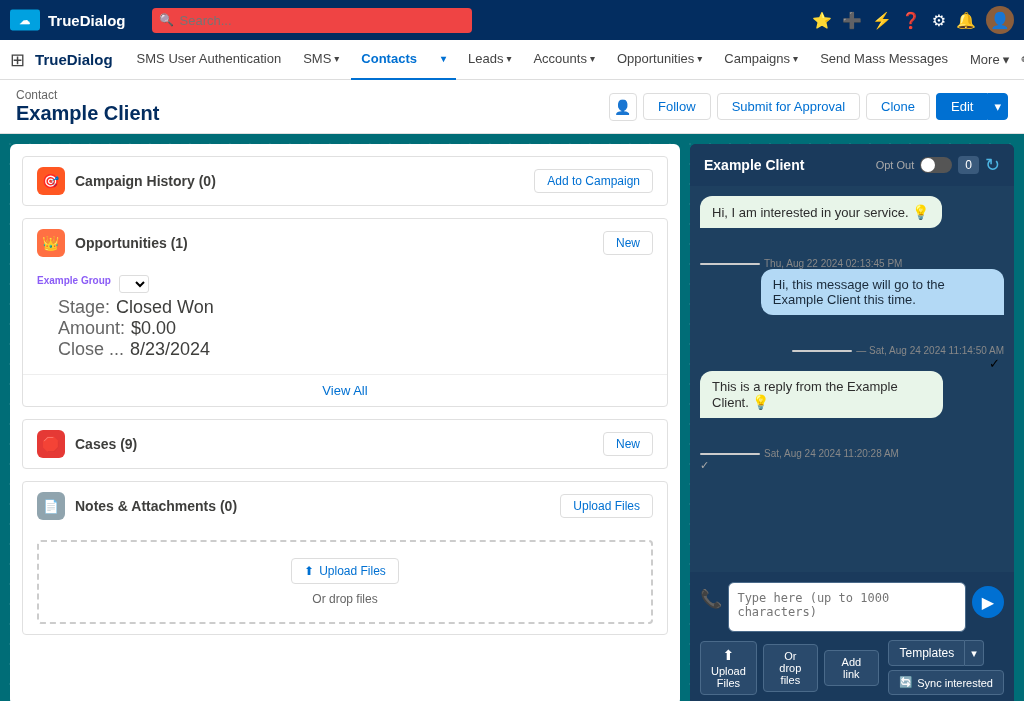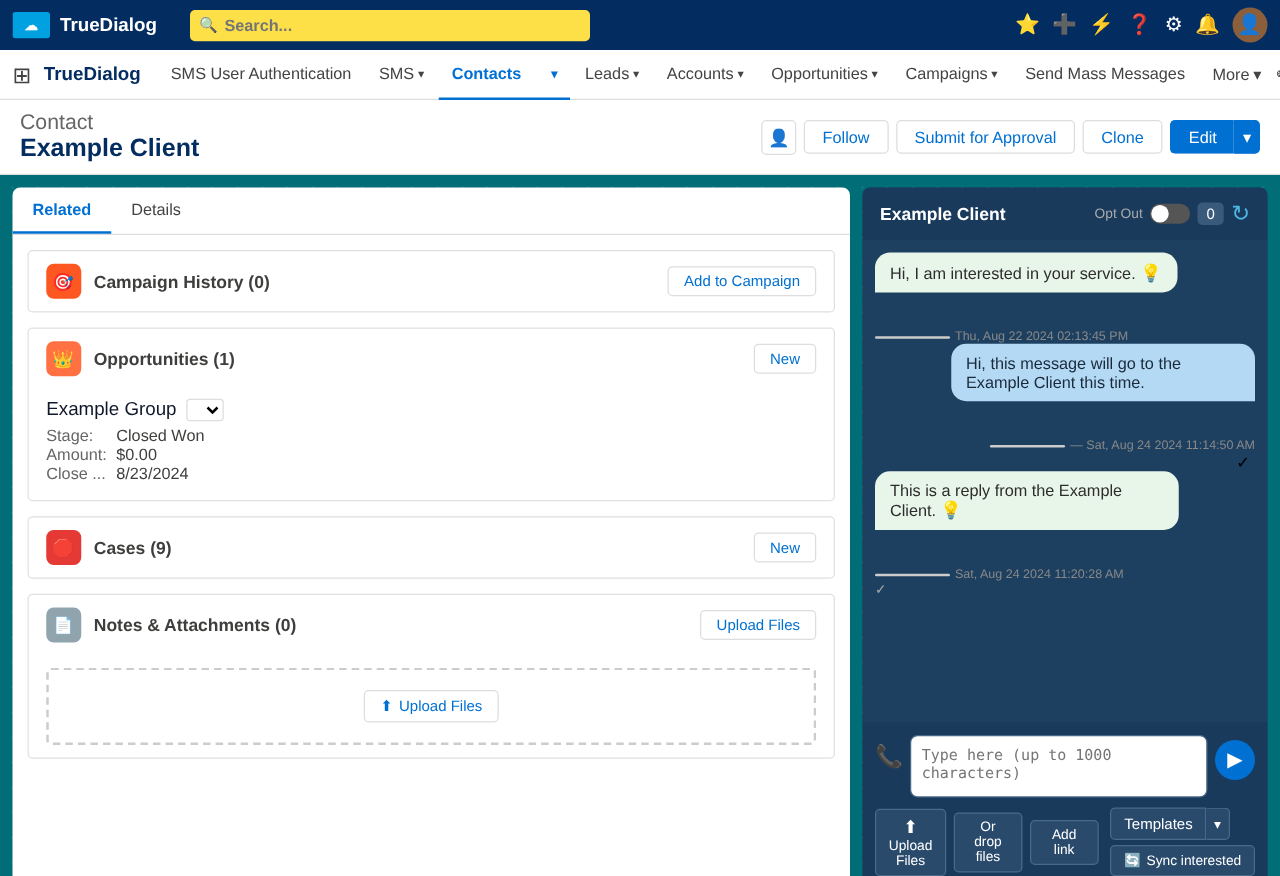--- a/index.html
+++ b/index.html
@@ -3,41 +3,41 @@
   <meta charset="utf-8">
   <style>
     * { box-sizing: border-box; margin: 0; padding: 0; }
     body { font-family: 'Salesforce Sans', Arial, sans-serif; font-size: 13px; background: #f3f3f3; overflow: hidden; width: 1024px; height: 701px; }
 
     
     .topbar { display: flex; align-items: center; background: #032d60; height: 40px; padding: 0 10px; gap: 8px; }
     .topbar-logo { width: 30px; height: 30px; }
     .topbar-appname { color: white; font-weight: 700; font-size: 15px; margin-right: 8px; }
     .topbar-search { flex: 1; max-width: 320px; margin: 0 10px; }
-    .topbar-search input { width: 100%; padding: 5px 10px 5px 28px; border-radius: 4px; border: none; font-size: 13px; background: #fde047; font-weight: bold; }
+    .topbar-search input { width: 100%; padding: 5px 10px 5px 28px; border-radius: 4px; border: none; font-size: 13px; background: #ef4444; }
     .search-wrap { position: relative; }
     .search-wrap .search-icon-inner { position: absolute; left: 8px; top: 50%; transform: translateY(-50%); color: #666; font-size: 12px; }
     .topbar-icons { display: flex; align-items: center; gap: 10px; margin-left: auto; }
     .topbar-icon { color: white; font-size: 16px; cursor: pointer; }
     .topbar-avatar { width: 28px; height: 28px; border-radius: 50%; background: #8b5e3c; display: flex; align-items: center; justify-content: center; overflow: hidden; cursor: pointer; }
 
     
     .navbar { display: flex; align-items: center; background: white; height: 40px; padding: 0 10px; border-bottom: 1px solid #ddd; gap: 2px; }
     .nav-grid { color: #444; font-size: 18px; margin-right: 8px; cursor: pointer; }
     .nav-brand { font-weight: 700; font-size: 15px; color: #032d60; margin-right: 12px; }
     .nav-item { padding: 0 10px; height: 40px; display: flex; align-items: center; color: #444; font-size: 13px; cursor: pointer; border-bottom: 2px solid transparent; gap: 3px; white-space: nowrap; }
     .nav-item.active { border-bottom: 2px solid #0070d2; color: #0070d2; font-weight: 600; gap: 24px; }
     .nav-chevron { font-size: 10px; }
     .nav-more { padding: 0 10px; color: #444; cursor: pointer; display: flex; align-items: center; gap: 3px; }
     .nav-edit { margin-left: auto; color: #444; cursor: pointer; font-size: 16px; }
 
     
     .subheader { background: white; padding: 8px 16px; display: flex; align-items: center; border-bottom: 1px solid #e0e0e0; }
     .subheader-left { flex: 1; }
-    .subheader-label { font-size: 17px; color: #666; }
+    .subheader-label { font-size: 12px; color: #666; }
     .subheader-title { font-size: 20px; font-weight: 700; color: #032d60; }
     .subheader-actions { display: flex; align-items: center; gap: 6px; }
     .person-icon-btn { width: 28px; height: 28px; border: 1px solid #ddd; border-radius: 4px; display: flex; align-items: center; justify-content: center; cursor: pointer; background: white; }
     .btn { padding: 5px 14px; border-radius: 4px; font-size: 13px; cursor: pointer; border: 1px solid #ddd; background: white; color: #0070d2; }
     .btn-primary { background: #0070d2; color: white; border-color: #0070d2; }
     .btn-split { display: flex; }
     .btn-split-main { border-radius: 4px 0 0 4px; border-right: none; }
     .btn-split-arrow { border-radius: 0 4px 4px 0; padding: 5px 6px; }
 
     
@@ -56,23 +56,23 @@
     .section-icon { width: 28px; height: 28px; border-radius: 6px; display: flex; align-items: center; justify-content: center; font-size: 14px; }
     .section-icon-campaign { background: #ff5722; }
     .section-icon-opp { background: #ff7043; }
     .section-icon-cases { background: #e53935; }
     .section-icon-notes { background: #90a4ae; }
     .section-title { font-weight: 700; font-size: 14px; color: #3e3e3c; flex: 1; }
     .section-btn { padding: 4px 12px; border: 1px solid #ddd; border-radius: 4px; background: white; color: #0070d2; font-size: 12px; cursor: pointer; }
 
     .opp-body { padding: 8px 14px 14px; }
     .opp-item { display: flex; align-items: flex-start; gap: 8px; }
-    .opp-link { color: #0f172a; font-size: 15px; cursor: pointer; text-decoration: none; }
+    .opp-link { color: #8b5cf6; font-size: 10px; cursor: pointer; text-decoration: none; font-weight: bold; }
     .opp-dropdown { border: 1px solid #ddd; border-radius: 3px; padding: 1px 4px; font-size: 11px; cursor: pointer; background: white; }
-    .opp-details { font-size: 13px; color: #3e3e3c; margin-top: 4px; }
+    .opp-details { font-size: 18px; color: #3e3e3c; margin-top: 4px; margin-left: 21px; }
     .opp-details div { display: flex; gap: 6px; }
     .opp-details .lbl { color: #666; min-width: 50px; }
     .view-all { text-align: center; padding: 8px; border-top: 1px solid #eee; }
     .view-all a { color: #0070d2; font-size: 13px; cursor: pointer; text-decoration: none; }
 
     .upload-area { margin: 10px 14px; border: 2px dashed #ccc; border-radius: 4px; padding: 16px; text-align: center; }
     .upload-btn-inner { padding: 5px 12px; border: 1px solid #ddd; border-radius: 4px; background: white; color: #0070d2; font-size: 12px; cursor: pointer; display: inline-flex; align-items: center; gap: 5px; }
     .upload-area-text { color: #666; font-size: 12px; margin-top: 8px; }
 
     
@@ -196,24 +196,20 @@
     <div class="btn-split">
       <button class="btn btn-primary btn-split-main">Edit</button>
       <button class="btn btn-primary btn-split-arrow">▾</button>
     </div>
   </div>
 </div>
 
 <div class="main-content">
 
   <div class="left-panel">
-    <div class="tabs">
-      <div class="tab active">Related</div>
-      <div class="tab">Details</div>
-    </div>
     <div class="tab-content">
 
       <div class="section">
         <div class="section-header">
           <div class="section-icon section-icon-campaign">
             <span style="color:white;font-size:14px;">🎯</span>
           </div>
           <span class="section-title">Campaign History (0)</span>
           <button class="section-btn">Add to Campaign</button>
         </div>
@@ -240,20 +236,23 @@
             <div>
                 <span class="lbl">Amount:</span>
                 <span>$0.00</span>
               </div>
             <div>
                 <span class="lbl">Close ...</span>
                 <span>8/23/2024</span>
               </div>
           </div>
         </div>
+        <div class="view-all">
+          <a>View All</a>
+        </div>
       </div>
 
       <div class="section">
         <div class="section-header">
           <div class="section-icon section-icon-cases">
             <span style="color:white;font-size:14px;">🛑</span>
           </div>
           <span class="section-title">Cases (9)</span>
           <button class="section-btn">New</button>
         </div>
@@ -265,20 +264,21 @@
             <span style="color:white;font-size:13px;">📄</span>
           </div>
           <span class="section-title">Notes &amp; Attachments (0)</span>
           <button class="section-btn">Upload Files</button>
         </div>
         <div class="upload-area">
           <button class="upload-btn-inner">
             <span>⬆</span>
             <span>Upload Files</span>
           </button>
+          <div class="upload-area-text">Or drop files</div>
         </div>
       </div>
 
     </div>
   </div>
 
   <div class="right-panel">
     <div class="chat-header">
       <span class="chat-header-title">Example Client</span>
       <span class="opt-out-label">Opt Out</span>

